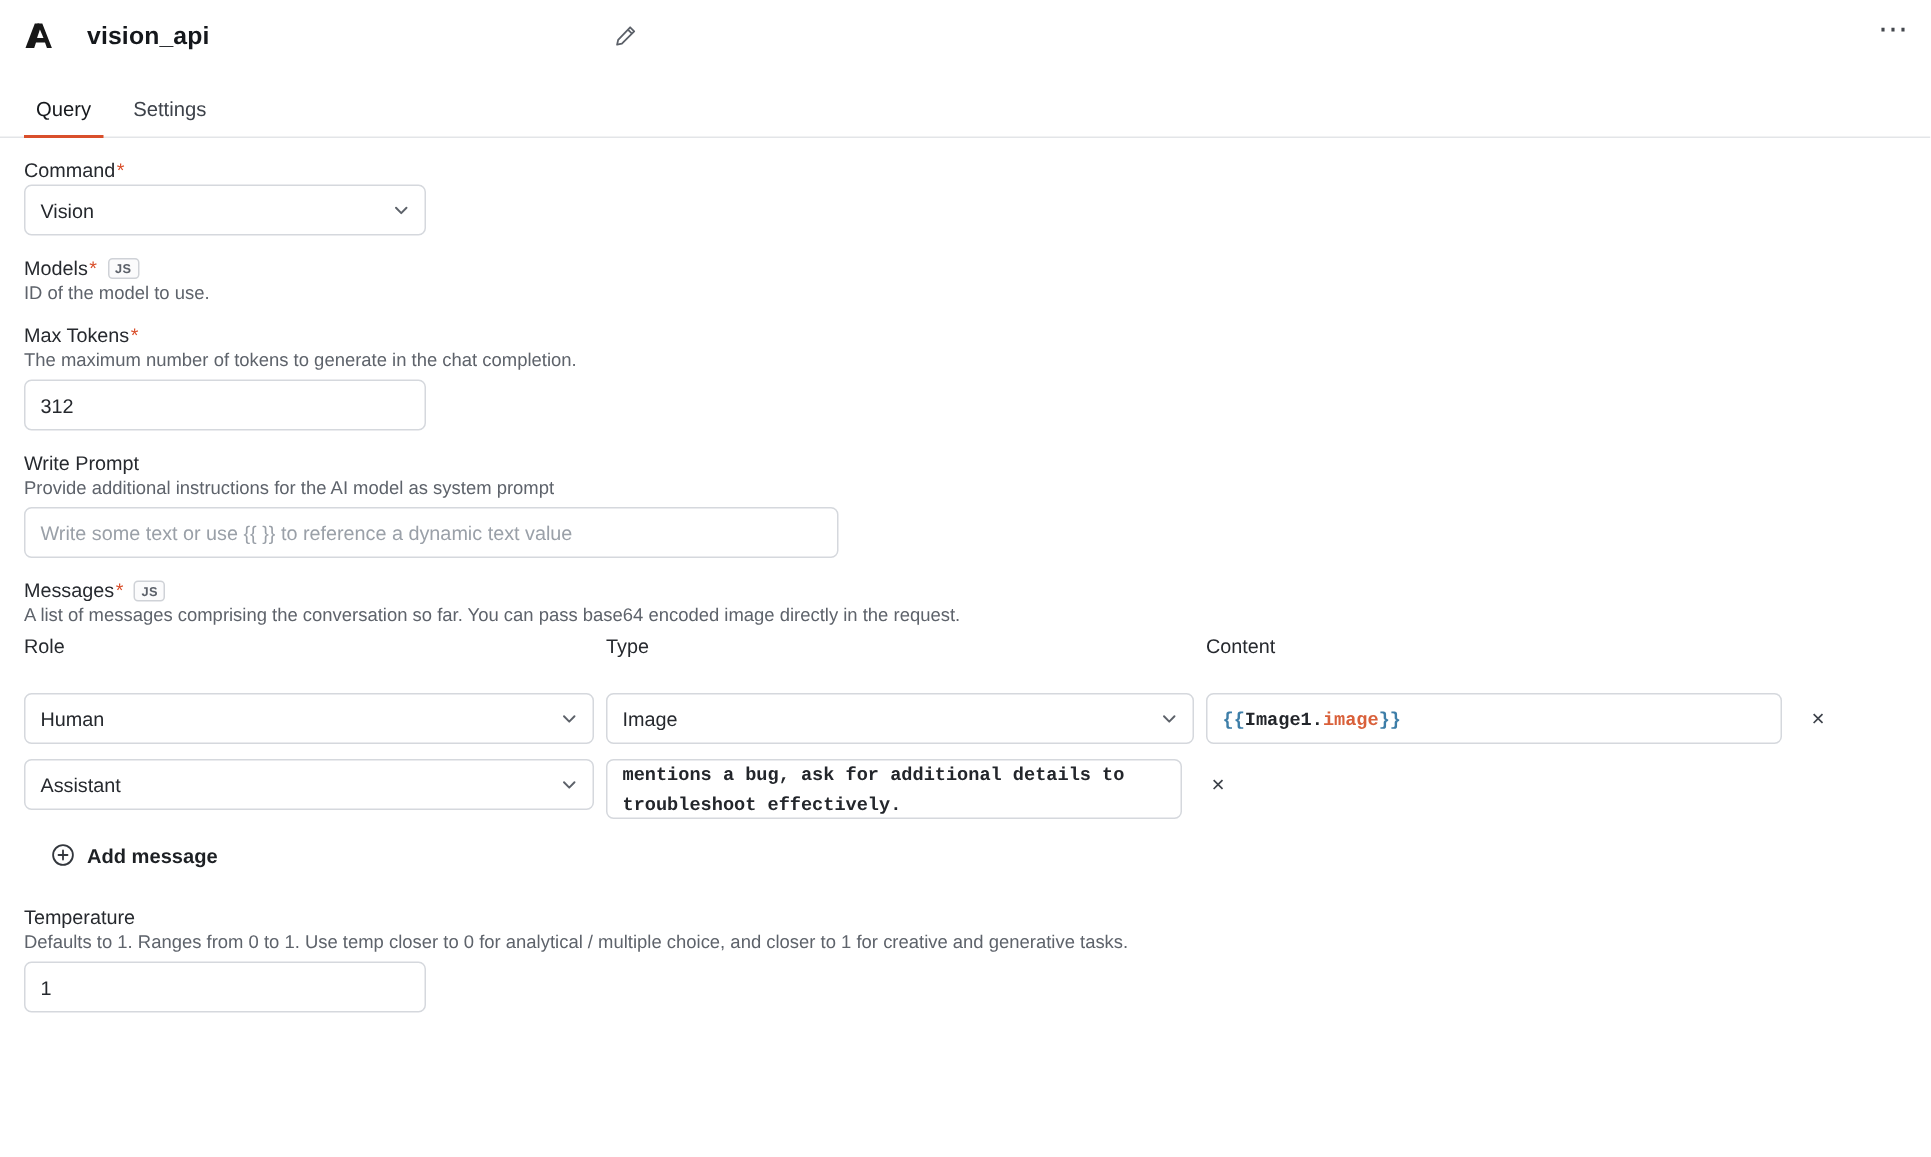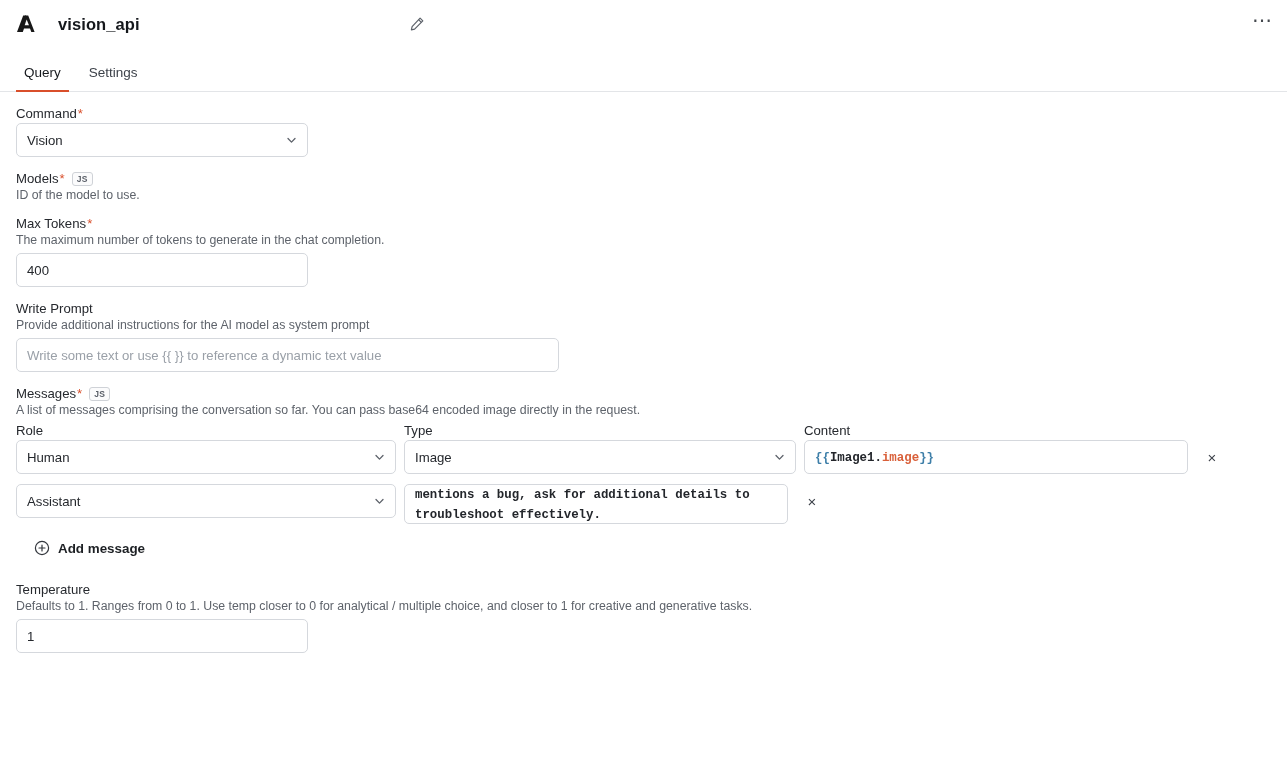--- a/index.html
+++ b/index.html
@@ -141,31 +141,31 @@
   }
   .select { cursor: pointer; }
   .select .caret {
     position: absolute;
     right: 9px;
     top: 50%;
     transform: translateY(-50%);
     color: #5d626a;
     display: flex;
   }
-  .w-268 { width: 292px; }
+  .w-268 { width: 268px; }
 
   .input.placeholder-style { color: #9aa0a8; }
   .w-543 { width: 543px; }
 
   
   .msg-head {
     display: flex;
     font-size: 13.2px;
     color: #26292e;
-    margin-bottom: 2px;
+    margin-bottom: 24px;
   }
   .col-role { width: 380px; flex: 0 0 380px; }
   .col-type { width: 392px; flex: 0 0 392px; margin-left: 8px; }
   .col-content { flex: 1 1 auto; margin-left: 8px; }
 
   .msg-row {
     display: flex;
     align-items: flex-start;
     margin-bottom: 10px;
   }
@@ -279,21 +279,21 @@
       <div class="helper">ID of the model to use.</div>
     </div>
 
     <div class="field">
       <div class="label-row">
         <span>Max Tokens</span>
         <span class="req">*</span>
       </div>
       <div class="helper">The maximum number of tokens to generate in the chat completion.</div>
       <div class="input w-268">
-        <span>400</span>
+        <span>312</span>
       </div>
     </div>
 
     <div class="field">
       <div class="label-row">
         <span>Write Prompt</span>
       </div>
       <div class="helper">Provide additional instructions for the AI model as system prompt</div>
       <div class="input w-543 placeholder-style">
         <span>Write some text or use {{ }} to reference a dynamic text value</span>

